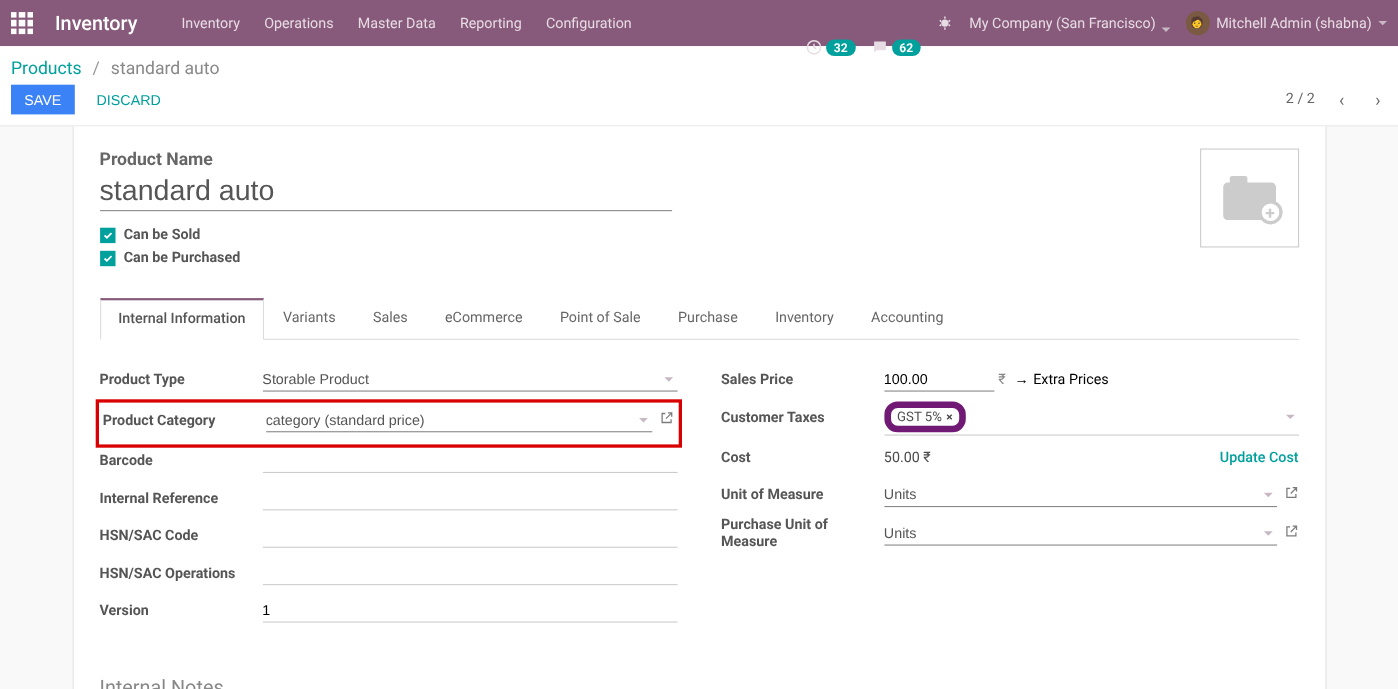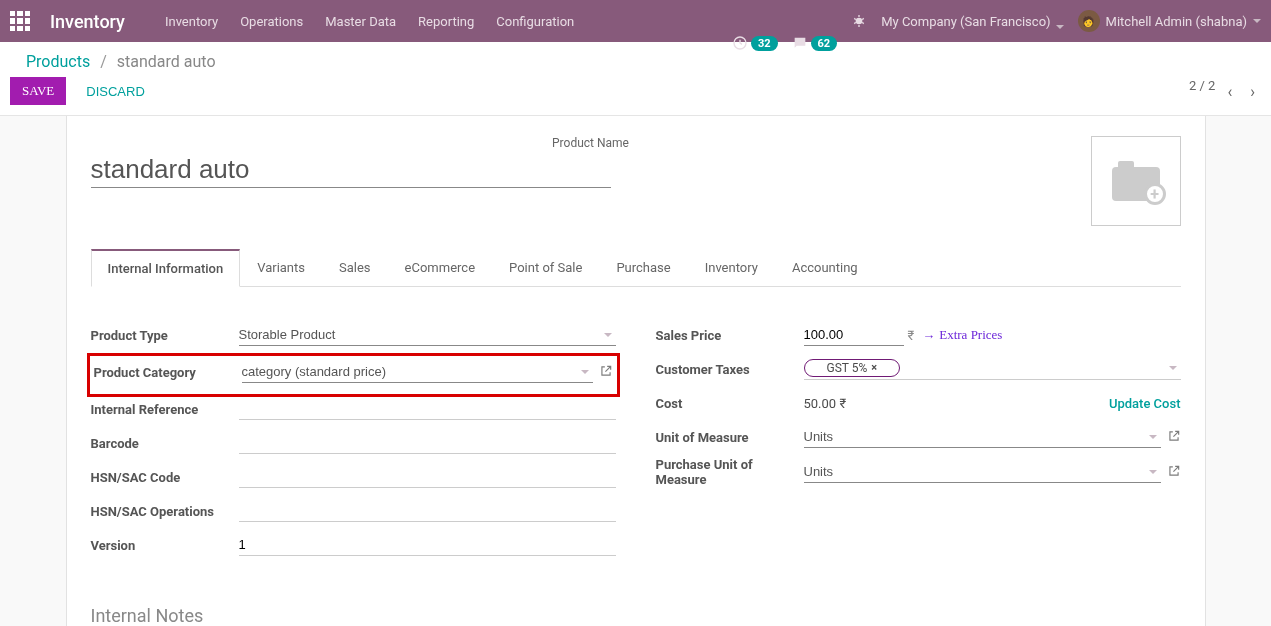--- a/index.html
+++ b/index.html
@@ -15,71 +15,71 @@
     .navbar-right { margin-left: auto; display: flex; align-items: center; gap: 14px; }
     .badge-wrap { position: relative; display: flex; align-items: flex-end; cursor: pointer; margin-top: 44px; }
     .badge { background: #00a09d; color: #fff; border-radius: 10px; padding: 1px 7px; font-size: 11px; font-weight: bold; margin-left: 3px; }
     .company-switch { display: flex; align-items: flex-end; gap: 5px; cursor: pointer; font-size: 13px; color: #e8dce4; }
     .user-menu { display: flex; align-items: center; gap: 6px; cursor: pointer; font-size: 13px; color: #e8dce4; }
     .avatar { width: 22px; height: 22px; border-radius: 50%; background: #7b5a43; display: flex; align-items: center; justify-content: center; font-size: 10px; color: #fff; }
     .caret-down { width: 0; height: 0; border-left: 4px solid transparent; border-right: 4px solid transparent; border-top: 4px solid #c8b8c3; }
     
     
     .control-panel { background: #fff; border-bottom: 1px solid #e5e5e5; }
-    .breadcrumb-row { padding: 10px 10px 6px 26px; display: flex; align-items: flex-end; }
+    .breadcrumb-row { padding: 10px 10px 6px 10px; display: flex; align-items: flex-end; }
     .breadcrumb { font-size: 16px; }
     .breadcrumb a { color: #00a09d; text-decoration: none; cursor: pointer; }
     .breadcrumb-sep { color: #999; margin: 0 6px; }
     .breadcrumb-current { color: #888; }
     .buttons-row { padding: 0 10px 10px 10px; display: flex; align-items: center; }
     .btn { padding: 6px 12px; font-size: 13px; border: none; cursor: pointer; font-weight: 500; }
-    .btn-save { background: #a21caf; color: #fff; text-transform: uppercase; font-family: Liberation Serif, serif; }
+    .btn-save { background: #3b82f6; color: #fff; text-transform: uppercase; }
     .btn-discard { background: transparent; color: #00a09d; text-transform: uppercase; margin-left: 8px; }
-    .pager { margin-left: auto; display: flex; align-items: flex-start; gap: 6px; color: #666; font-size: 13px; }
+    .pager { margin-left: auto; display: flex; align-items: center; gap: 16px; color: #666; font-size: 13px; }
     .pager-btn { cursor: pointer; padding: 4px 6px; font-size: 16px; color: #666; }
     
     
     .form-container { display: flex; justify-content: center; padding: 0; }
     .sheet { background: #fff; width: 100%; max-width: 1140px; border: 1px solid #e2e2e2; border-top: none; min-height: 500px; padding: 20px 24px; position: relative; }
     
     .product-header { display: flex; }
     .product-left { flex: 1; }
     .product-image { width: 90px; height: 90px; border: 1px solid #ccc; display: flex; align-items: center; justify-content: center; cursor: pointer; }
     
-    .field-label { font-size: 12px; font-weight: normal; color: #666; margin-bottom: 2px; text-align: center; }
+    .field-label { font-size: 16px; font-weight: bold; color: #666; margin-bottom: 2px; }
     .product-name-input { font-size: 26px; border: none; border-bottom: 1px solid #888; width: 520px; outline: none; padding: 2px 0; color: #555; }
     
     .checkboxes { margin-top: 14px; }
     .checkbox-row { display: flex; align-items: center; margin-bottom: 6px; gap: 8px; }
     .checkbox { width: 14px; height: 14px; background: #00a09d; display: flex; align-items: center; justify-content: center; cursor: pointer; }
     .checkbox svg { width: 10px; height: 10px; }
     .checkbox-label { font-weight: bold; font-size: 13px; color: #555; }
     
     .tabs { border-bottom: 1px solid #ddd; margin-top: 22px; display: flex; }
     .tab { padding: 10px 16px; cursor: pointer; color: #666; border: 1px solid transparent; border-bottom: none; position: relative; top: 1px; font-size: 13px; }
     .tab.active { border-color: #ddd; border-top: 2px solid #875a7b; background: #fff; color: #555; font-weight: 500; border-bottom: 1px solid #fff; }
     
     .form-grid { display: flex; margin-top: 22px; gap: 40px; }
-    .form-col { flex: 1; margin-top: 12px; }
+    .form-col { flex: 1; }
     .form-row { display: flex; align-items: center; margin-bottom: 6px; min-height: 28px; }
     .form-row-label { width: 148px; font-weight: bold; font-size: 13px; color: #555; flex-shrink: 0; }
     .form-row-value { flex: 1; position: relative; }
     .select-input { width: 100%; border: none; border-bottom: 1px solid #888; padding: 3px 0; font-size: 13px; color: #555; outline: none; background: transparent; }
     .select-wrap { position: relative; display: flex; align-items: center; }
     .select-caret { position: absolute; right: 4px; pointer-events: none; }
     .external-link { margin-left: 6px; cursor: pointer; color: #7c7c7c; flex-shrink: 0; }
     .text-input { width: 100%; border: none; border-bottom: 1px solid #ccc; padding: 3px 0; font-size: 13px; outline: none; }
     .currency-symbol { color: #888; margin-left: 4px; }
     
     .highlight-box { border: 3px solid #d80000; padding: 2px 4px; margin: -2px -4px; }
     
-    .tag { display: inline-flex; align-items: center; border: 1px solid #701a75; border-radius: 12px; padding: 1px 22px; font-size: 12px; gap: 4px; cursor: pointer; }
+    .tag { display: inline-flex; align-items: center; border: 6px solid #701a75; border-radius: 12px; padding: 1px 6px; font-size: 12px; gap: 4px; cursor: pointer; }
     .tag-x { cursor: pointer; font-weight: bold; font-size: 11px; }
     
-    .arrow-link { color: #6d28d9; cursor: pointer; margin-left: 8px; display: inline-flex; align-items: center; gap: 4px; font-size: 13px; font-family: Liberation Serif, serif; }
+    .arrow-link { color: #000000; cursor: pointer; margin-left: 8px; display: inline-flex; align-items: center; gap: 4px; font-size: 13px; }
     .arrow-link::before { content: "→"; font-weight: bold; }
     
     .update-link { color: #00a09d; cursor: pointer; font-weight: 500; float: right; }
     
     .price-row { display: flex; align-items: center; }
     .price-input { border: none; border-bottom: 1px solid #888; padding: 3px 0; font-size: 13px; width: 100px; outline: none; }
     
     .section-title { font-size: 18px; color: #888; margin-top: 40px; margin-bottom: 10px; }
     
     .camera-icon { width: 48px; height: 40px; position: relative; }
@@ -159,20 +159,38 @@
   </div>
 </div>
 
 <div class="form-container">
   <div class="sheet">
 
     <div class="product-header">
       <div class="product-left">
         <div class="field-label">Product Name</div>
         <input class="product-name-input" value="standard auto" style="">
+        <div class="checkboxes">
+          <div class="checkbox-row">
+            <div class="checkbox">
+              <svg viewBox="0 0 24 24" fill="none" stroke="#fff" stroke-width="4">
+                  <path d="M5 12l5 5L20 7"></path>
+                </svg>
+            </div>
+            <span class="checkbox-label">Can be Sold</span>
+          </div>
+          <div class="checkbox-row">
+            <div class="checkbox">
+              <svg viewBox="0 0 24 24" fill="none" stroke="#fff" stroke-width="4">
+                  <path d="M5 12l5 5L20 7"></path>
+                </svg>
+            </div>
+            <span class="checkbox-label">Can be Purchased</span>
+          </div>
+        </div>
       </div>
       <div class="product-image">
         <div class="camera-icon">
           <div class="camera-top"></div>
           <div class="camera-body"></div>
           <div class="camera-lens">+</div>
         </div>
       </div>
     </div>
 
@@ -204,25 +222,25 @@
               <span class="select-caret caret-down"></span>
             </div>
             <span class="external-link">
               <svg width="14" height="14" viewBox="0 0 24 24" fill="none" stroke="currentColor" stroke-width="2">
                   <path d="M14 4h6v6M20 4l-9 9M19 14v5H5V5h5"></path>
                 </svg>
             </span>
           </div>
         </div>
         <div class="form-row">
+          <div class="form-row-label">Barcode</div>
+          <div class="form-row-value"><input class="text-input" value="" style=""></div>
+        </div>
+        <div class="form-row">
           <div class="form-row-label">Internal Reference</div>
-          <div class="form-row-value"><input class="text-input" value="" style=""></div>
-        </div>
-        <div class="form-row">
-          <div class="form-row-label">Barcode</div>
           <div class="form-row-value"><input class="text-input" value="" style=""></div>
         </div>
         <div class="form-row">
           <div class="form-row-label">HSN/SAC Code</div>
           <div class="form-row-value"><input class="text-input" value="" style=""></div>
         </div>
         <div class="form-row">
           <div class="form-row-label">HSN/SAC Operations</div>
           <div class="form-row-value"><input class="text-input" value="" style=""></div>
         </div>

